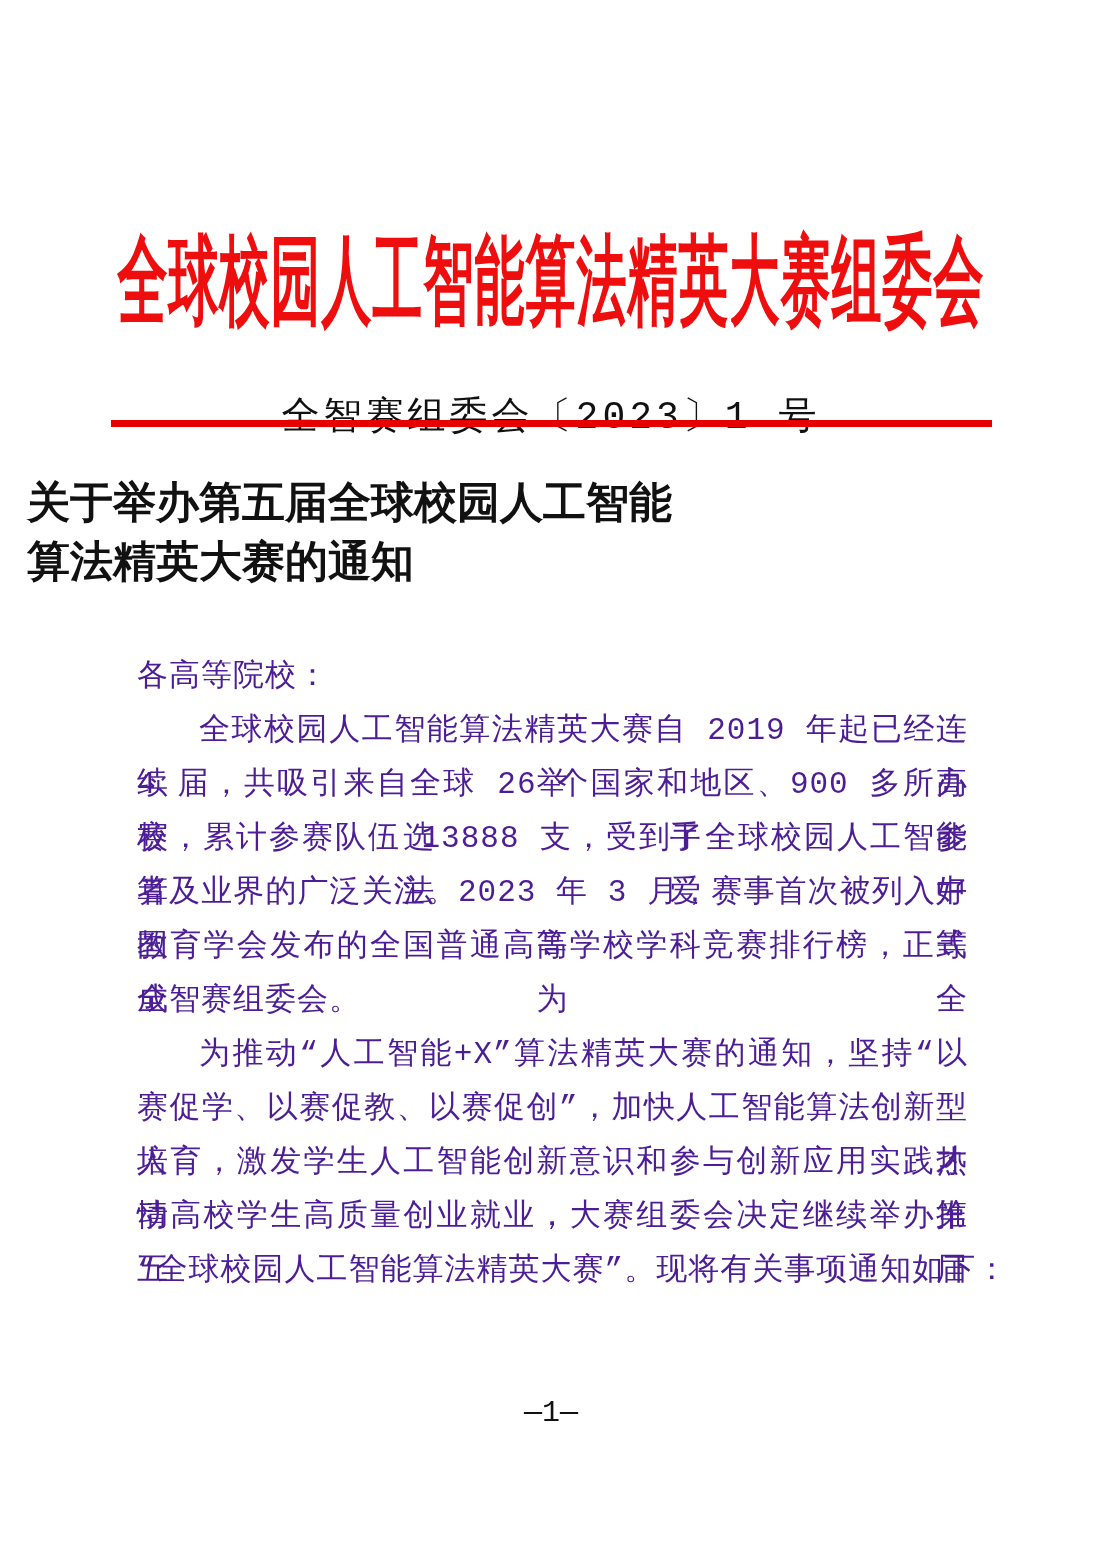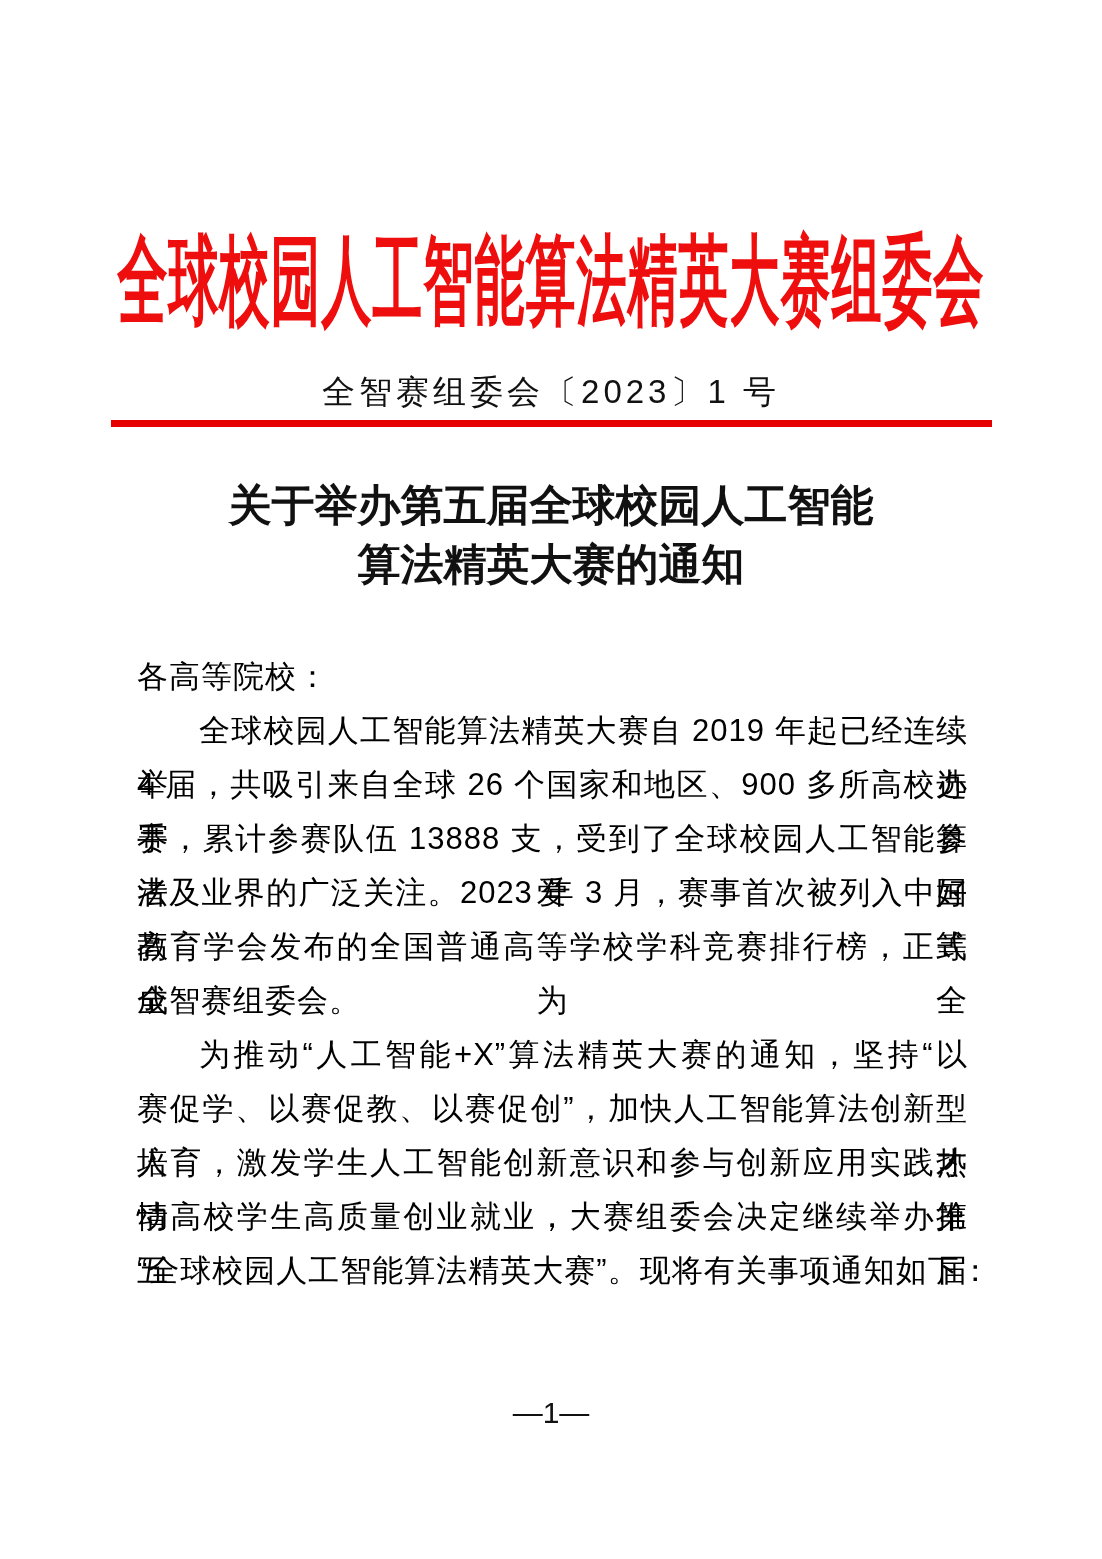--- a/index.html
+++ b/index.html
@@ -2,21 +2,21 @@
 <html><head>
 <meta charset="utf-8">
 <style>
   html, body { margin: 0; padding: 0; background: #ffffff; }
   .page {
     position: relative;
     width: 1102px;
     height: 1559px;
     background: #ffffff;
     overflow: hidden;
-    font-family: Liberation Sans, sans-serif;
+    font-family: Liberation Mono, monospace;
     color: #000000;
   }
 
   
   .org-name-wrap {
     position: absolute;
     top: 216px;
     left: 0;
     right: 0;
     text-align: center;
@@ -28,61 +28,62 @@
     color: #ee0e0e;
     letter-spacing: 1px;
     white-space: nowrap;
     transform: scaleY(1.95);
     transform-origin: top center;
   }
 
   
   .doc-number {
     position: absolute;
-    top: 370px;
+    top: 390px;
     left: 0;
     right: 0;
     text-align: center;
-    font-size: 33px;
+    font-size: 38px;
     letter-spacing: 4px;
     color: #111111;
   }
 
   
   .red-rule {
     position: absolute;
     top: 420px;
     left: 111px;
     width: 881px;
     height: 7px;
     background: #e60000;
   }
 
   
   .notice-title {
     position: absolute;
     top: 476px;
     left: 0;
     right: 0;
-    text-align: center;
+    text-align: left;
     font-size: 43px;
     font-weight: 700;
     line-height: 59px;
     color: #111111;
+    padding-left: 27px;
   }
 
   
   .body-block {
     position: absolute;
     top: 650px;
     left: 137px;
     width: 831px;
     font-size: 31px;
     line-height: 54px;
-    color: #000000;
+    color: #4c1d95;
     letter-spacing: 1px;
   }
   .doc-line { height: 54px; white-space: nowrap; }
   .doc-line.jl {
     white-space: normal;
     text-align: justify;
     text-align-last: justify;
   }
   .doc-line.ind { text-indent: 2em; }
 

